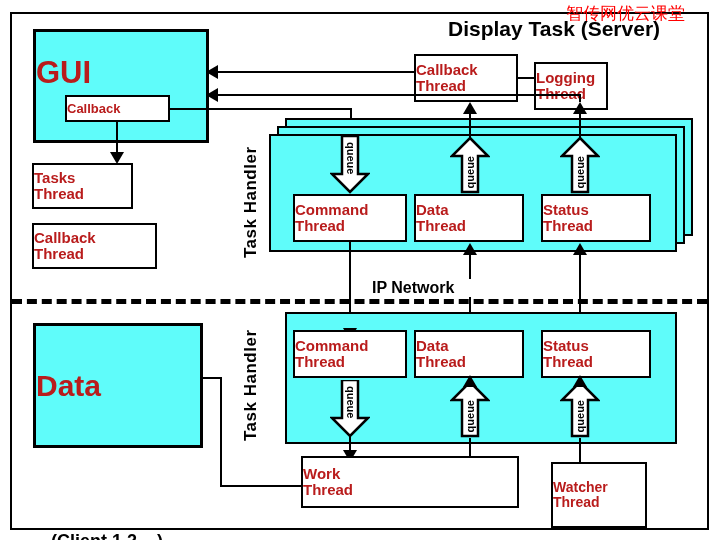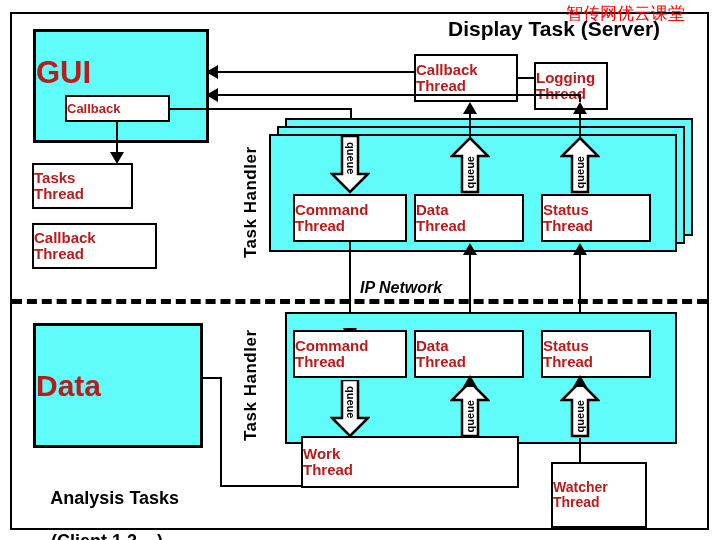--- a/index.html
+++ b/index.html
@@ -237,34 +237,34 @@
     <span class="thread-label">Thread</span>
   </div>
 
   <div class="abs vline" style="left:349px; top:242px; height:98px;"></div>
   <div class="abs vline" style="left:469px; top:254px; height:86px;"></div>
   <div class="abs ah-up" style="left:463px; top:243px;"></div>
   <div class="abs vline" style="left:579px; top:254px; height:86px;"></div>
   <div class="abs ah-up" style="left:573px; top:243px;"></div>
 
   <div class="abs dashed" style="left:12px; top:299px; width:695px;"></div>
-  <div class="abs" style="left:352px; top:279px; background:#ffffff; padding:0 8px;font-style:italic;">
+  <div class="abs" style="left:352px; top:279px; background:#ffffff; padding:0 20px;">
     <span class="text" style="font-size:16px;">IP Network</span>
   </div>
 
   <div class="abs box cyan thick" style="left:33px; top:323px; width:170px; height:125px;">
     <span class="dataloop-title">Data</span>
   </div>
 
   <div class="abs hline" style="left:203px; top:377px; width:19px;"></div>
   <div class="abs vline" style="left:220px; top:377px; height:110px;"></div>
   <div class="abs hline" style="left:220px; top:485px; width:82px;"></div>
 
   <div class="abs footer-label text" style="left:31px; top:466px;">
-    <span>Analysis Tasks</span><br>
+    <br>
     <span>(Client 1,2,...)</span>
   </div>
 
   <div class="abs vlabel" style="left:240px; top:315px; width:22px; height:140px;">Task Handler</div>
 
   <div class="abs cyan" style="left:285px; top:312px; width:392px; height:132px; border:2px solid #000;"></div>
 
   <div class="abs ah-down" style="left:343px; top:328px;"></div>
 
   <div class="abs box" style="left:293px; top:330px; width:114px; height:48px;">
@@ -301,21 +301,21 @@
 
   <div class="abs vline" style="left:349px; top:436px; height:18px;"></div>
   <div class="abs ah-down" style="left:343px; top:450px;"></div>
 
   <div class="abs vline" style="left:469px; top:438px; height:24px;"></div>
   <div class="abs ah-up" style="left:463px; top:375px;"></div>
 
   <div class="abs vline" style="left:579px; top:438px; height:24px;"></div>
   <div class="abs ah-up" style="left:573px; top:375px;"></div>
 
-  <div class="abs box" style="left:301px; top:436px; width:218px; height:52px;">
+  <div class="abs box" style="left:301px; top:456px; width:218px; height:52px;">
     <span class="thread-label">Work</span>
     <span class="thread-label">Thread</span>
   </div>
 
   <div class="abs box" style="left:551px; top:462px; width:96px; height:66px;">
     <span class="thread-label-sm">Watcher</span>
     <span class="thread-label-sm">Thread</span>
   </div>
 
 

